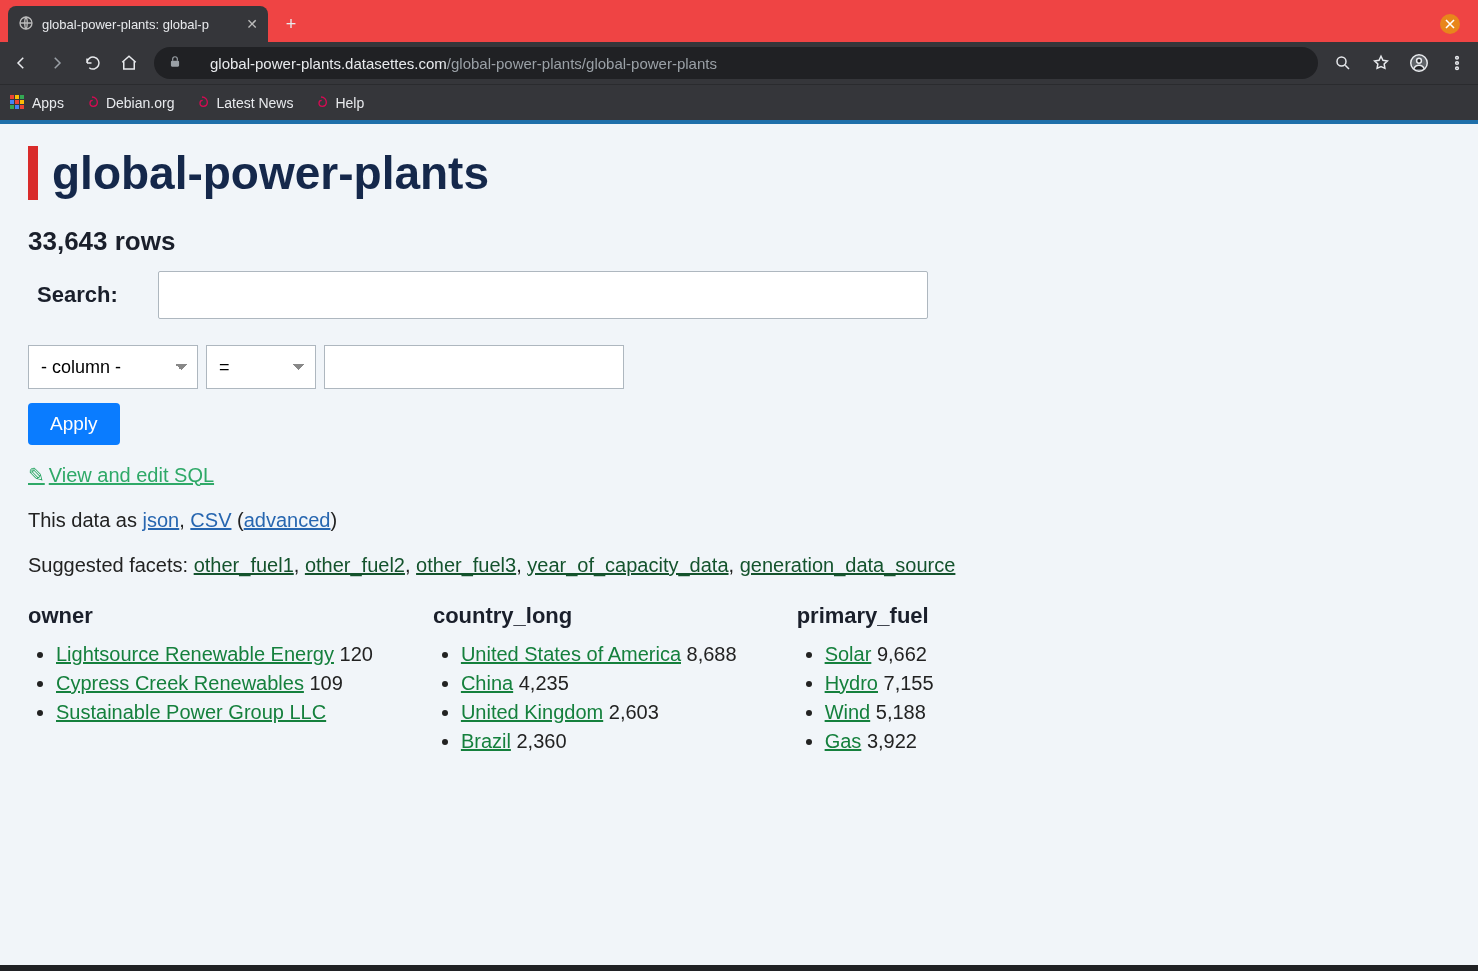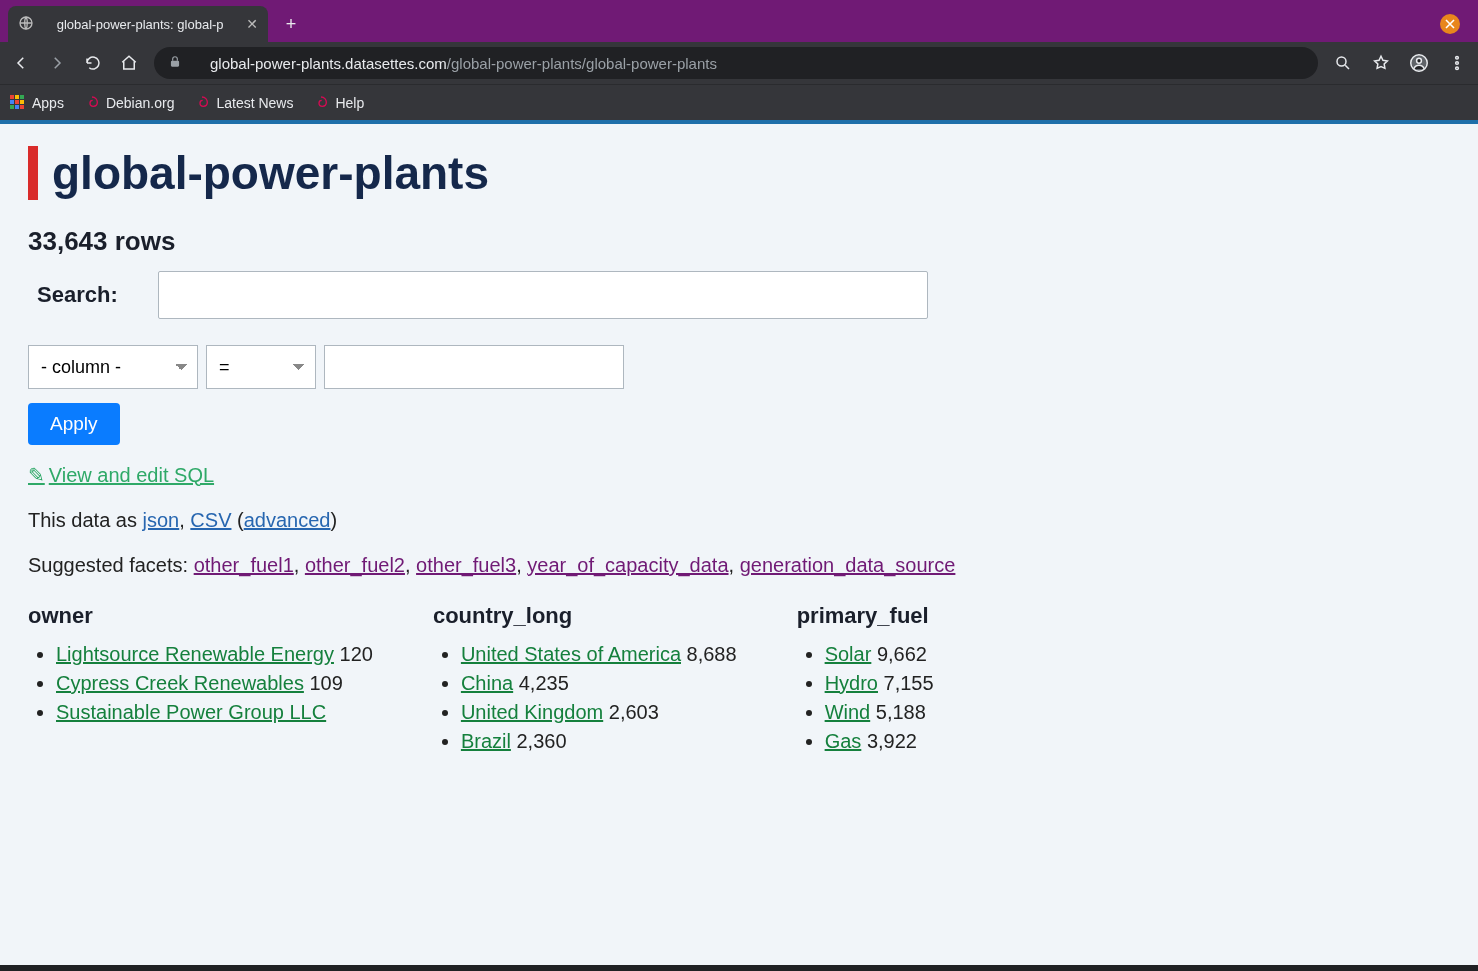--- a/index.html
+++ b/index.html
@@ -3,21 +3,21 @@
 <meta charset="utf-8">
 <style>
   * { box-sizing: border-box; }
   body {
     margin: 0;
     font-family: -apple-system, BlinkMacSystemFont, "Segoe UI", Helvetica, Arial, sans-serif;
     background: #202124;
     color: #e8eaed;
   }
   
-  .browser-chrome { background: #701a75; text-align: center; }
+  .browser-chrome { background: #ef4444; }
   .tab-bar {
     display: flex;
     align-items: center;
     height: 42px;
     padding: 6px 8px 0 8px;
     gap: 8px;
   }
   .tab {
     display: flex;
     align-items: center;
@@ -126,21 +126,21 @@
   .filter-input { width:300px; height:44px; border:1px solid #aeb7bf; background:#fff; font-size:18px; padding:0 10px;}
   .apply-btn {
     background:#0a7cff; color:#fff; border:none; font-size:19px;
     padding:10px 22px; border-radius:4px; cursor:pointer; margin-bottom:18px;
   }
   .sql-link { color:#2fa968; text-decoration:underline; font-size:20px; display:inline-flex; align-items:center; gap:4px;}
   .sql-wrap { margin-bottom:22px; }
   .data-as { margin-bottom:22px; font-size:20px;}
   .data-as a { color:#2766b0; text-decoration:underline; }
   .facets-line { margin-bottom:26px; font-size:20px;}
-  .facets-line a { color:#701a75; text-decoration:underline; }
+  .facets-line a { color:#14532d; text-decoration:underline; }
   .facets-grid { display:flex; gap:60px; font-size:20px;}
   .facet-col h3 { font-size:22px; font-weight:800; margin:0 0 14px 0; color:#1a1f2b;}
   .facet-col ul { margin:0; padding-left:28px; list-style:disc;}
   .facet-col li { margin:6px 0; }
   .facet-col a { color:#15803d; text-decoration:underline;}
   
   .page-viewport::-webkit-scrollbar { width:14px; }
   .page-viewport::-webkit-scrollbar-track { background:#e4e8ec; }
   .page-viewport::-webkit-scrollbar-thumb { background:#b8c0c8; border-radius:3px;}
 </style>

